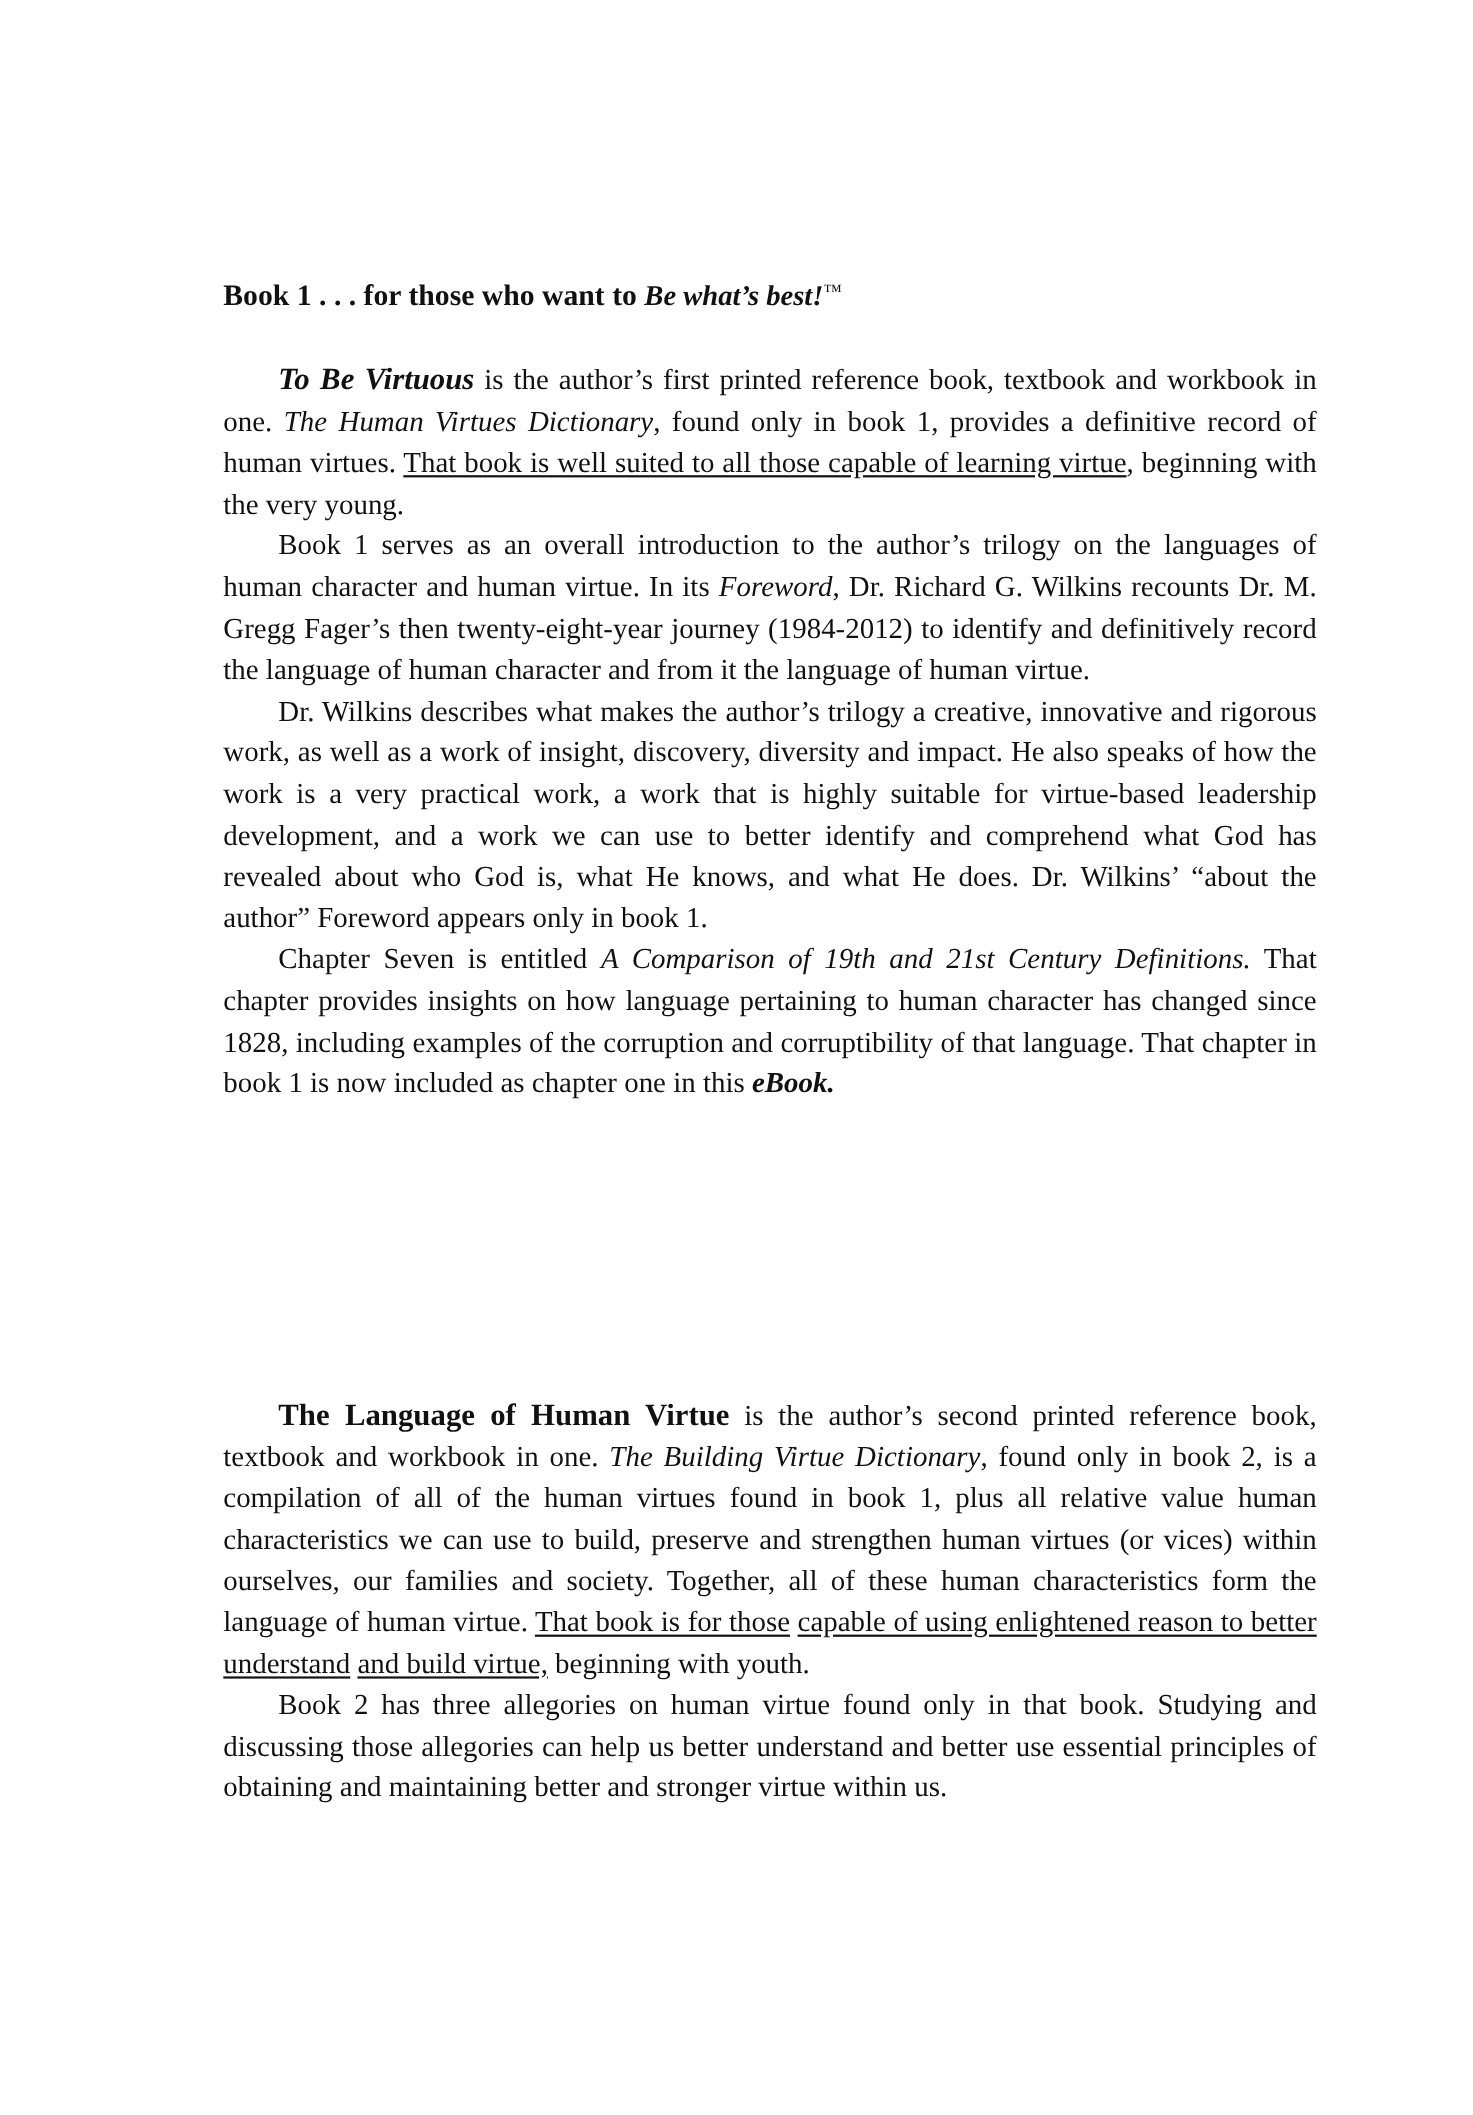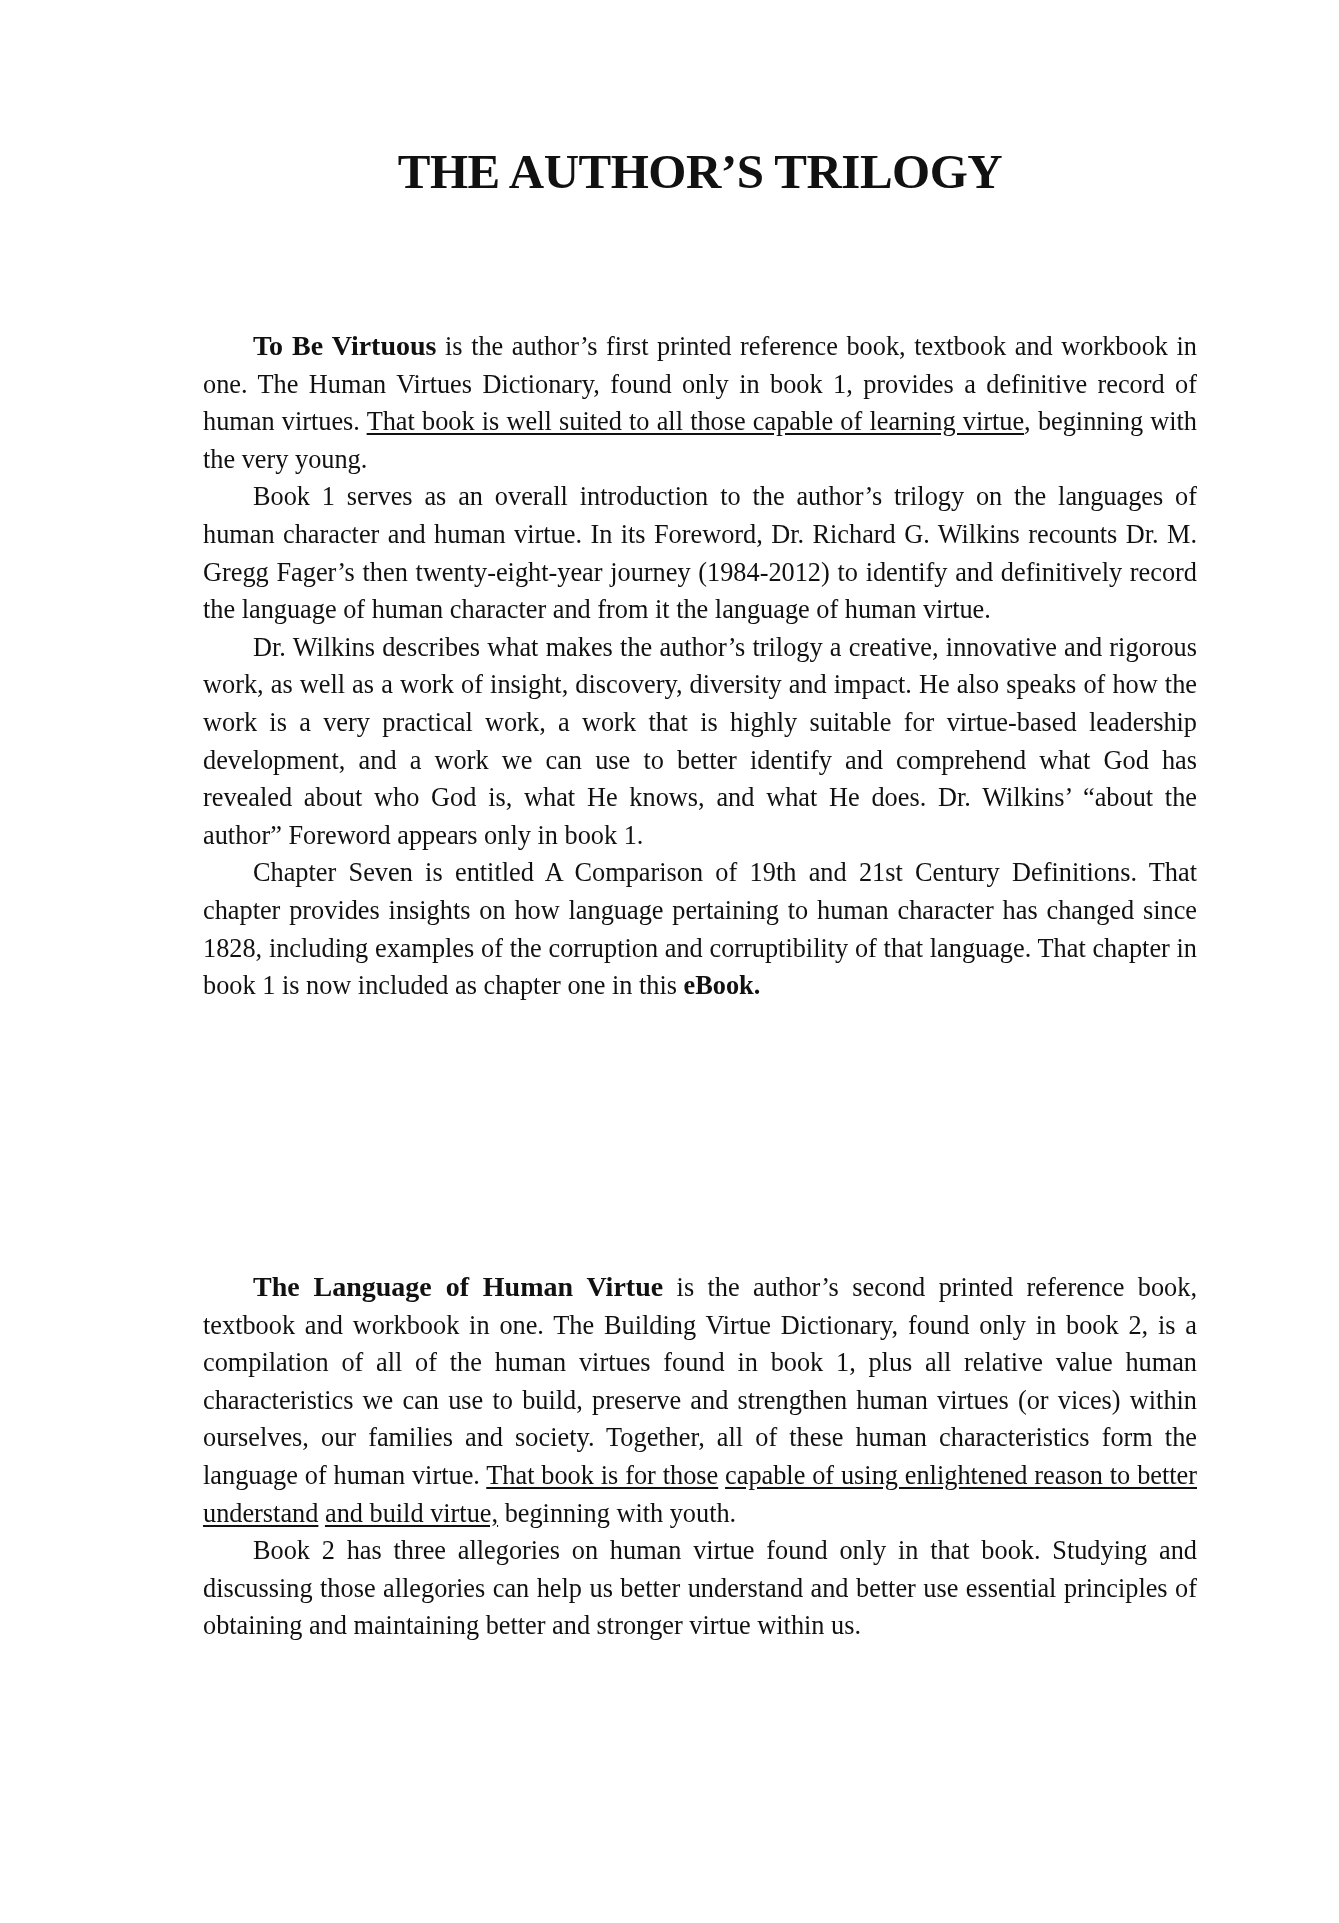--- a/index.html
+++ b/index.html
@@ -22,31 +22,33 @@
     .book-heading .tm { font-size: 17px; font-weight: normal; vertical-align: 7px; }
     #book1-heading { position: absolute; top: 248px; }
     #book2-heading { position: absolute; top: 1187px; }
     .section { position: absolute; left: 0; width: 994px; }
     #book1-body { top: 327px; }
     #book2-body { top: 1268px; }
     .para {
       margin: 0; font-size: 26.3px; line-height: 37.6px;
       text-align: justify; text-indent: 50px;
     }
-    .para .i { }
+    .para .i { font-style: italic; }
     .para .b { font-weight: bold; }
     .para .u { text-decoration: underline; text-underline-offset: 3px; }
     .para .lead { font-size: 28px; }
   </style>
 </head>
 <body>
 
 <div class="page">
-  <h1 class="title">THE AUTHOR’S TRILOGY</h1>
 
+  <h2 class="book-heading" id="book1-heading">
+    <span class="lead">Book 1 . . . for those who want to </span><i>Be what’s best!</i><span class="tm">™</span>
+  </h2>
 
   <div class="section" id="book1-body">
       <p class="para"><span class="lead i b">To Be Virtuous</span><span class=""> is the author’s first printed reference book, textbook and workbook in one.  </span><span class="i">The Human Virtues Dictionary</span><span class="">, found only in book 1, provides a definitive record of human virtues.  </span><span class="u">That book is well suited to all those capable of learning virtue</span><span class="">, beginning with the very young.</span></p>
       <p class="para"><span class="">Book 1 serves as an overall introduction to the author’s trilogy on the languages of human character and human virtue.  In its </span><span class="i">Foreword</span><span class="">, Dr. Richard G. Wilkins recounts Dr. M. Gregg Fager’s then twenty-eight-year journey (1984-2012) to identify and definitively record the language of human character and from it the language of human virtue.</span></p>
       <p class="para"><span class="">Dr. Wilkins describes what makes the author’s trilogy a creative, innovative and rigorous work, as well as a work of insight, discovery, diversity and impact. He also speaks of how the work is a very practical work, a work that is highly suitable for virtue-based leadership development, and a work we can use to better identify and comprehend what God has revealed about who God is, what He knows, and what He does. Dr. Wilkins’ “about the author” Foreword appears only in book 1.</span></p>
       <p class="para"><span class="">Chapter Seven is entitled </span><span class="i">A Comparison of 19th and 21st Century Definitions.</span><span class=""> That chapter provides insights on how language pertaining to human character has changed since 1828, including examples of the corruption and corruptibility of that language. That chapter in book 1 is now included as chapter one in this </span><span class="i b">eBook.</span></p>
     </div>
 
 
   <div class="section" id="book2-body">

